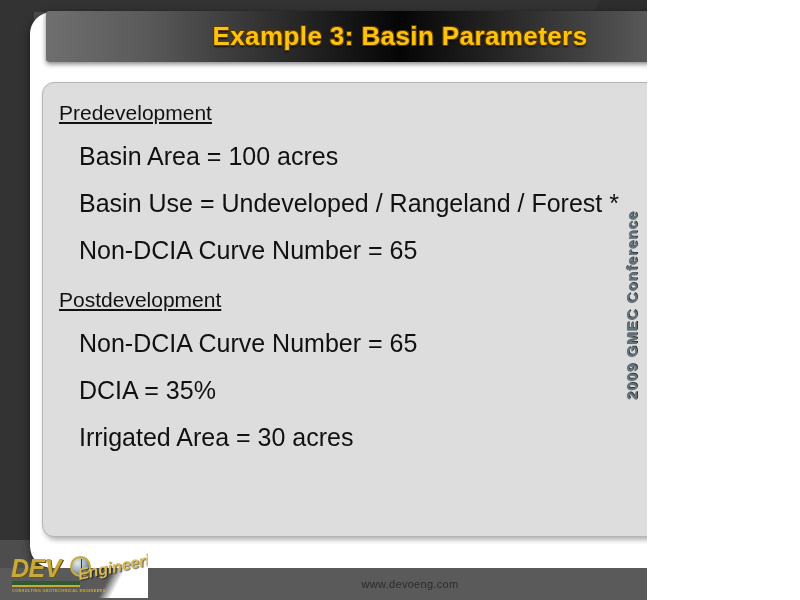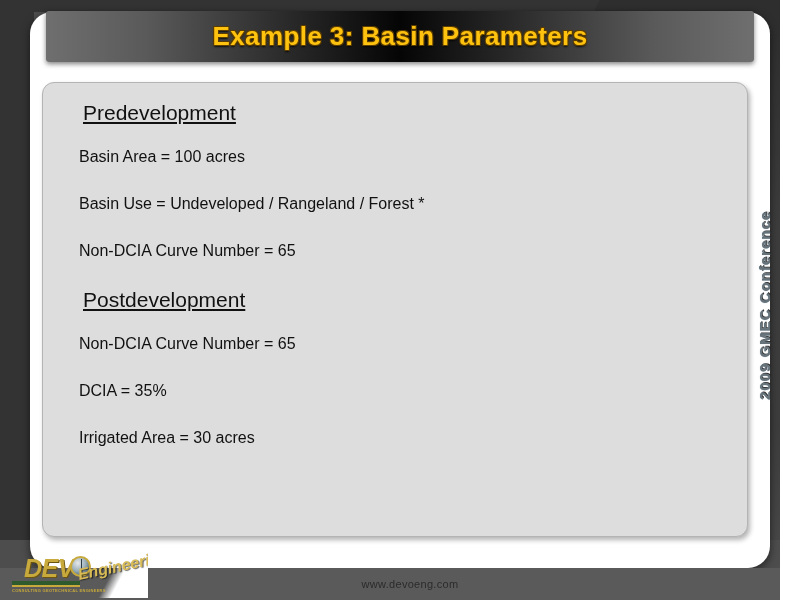--- a/index.html
+++ b/index.html
@@ -7,21 +7,21 @@
     padding: 0;
     background: #ffffff;
   }
   body {
     font-family: "Liberation Sans", sans-serif;
   }
 
   
   #slide {
     position: relative;
-    width: 780px;
+    width: 647px;
     height: 600px;
     overflow: hidden;
     background: #4d4d4d;
   }
 
   
   .bg-dark-left {
     position: absolute;
     left: 0; top: 0;
     width: 34px; height: 568px;
@@ -106,27 +106,26 @@
   .section {
     margin: 0;
   }
   .section-heading {
     font-size: 21px;
     color: #111111;
     padding-left: 16px;
     text-decoration: underline;
     display: inline-block;
     line-height: 40px;
-    margin-left: 24px;
   }
   .section-gap {
     height: 6px;
   }
   .bullet-line {
-    font-size: 16px;
+    font-size: 25px;
     color: #111111;
     padding-left: 36px;
     line-height: 47px;
     white-space: nowrap;
   }
 
   
   .vertical-band {
     position: absolute;
     right: 2px; top: 190px;
@@ -166,21 +165,21 @@
 
   
   .logo {
     position: absolute;
     left: 8px; top: 552px;
     width: 140px; height: 46px;
     overflow: hidden;
   }
   .logo-devo {
     position: absolute;
-    left: 16px; top: 2px;
+    left: 3px; top: 2px;
     font-size: 25px;
     font-weight: bold;
     font-style: italic;
     letter-spacing: -0.5px;
     color: #c8a93c;
     text-shadow: 1px 1px 0 #6b5410;
   }
   .logo-globe {
     position: absolute;
     left: 62px; top: 4px;

